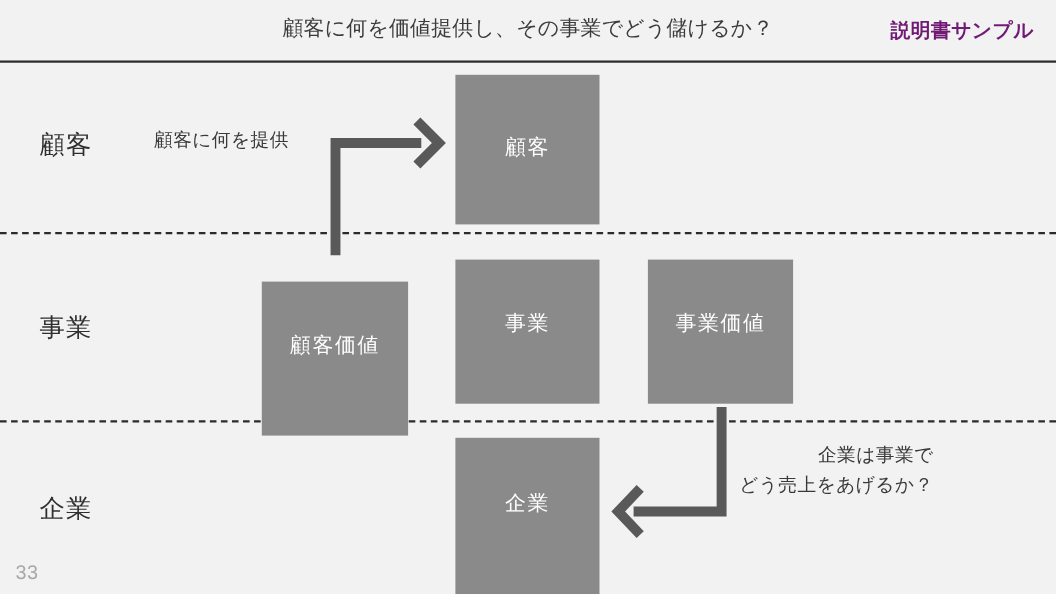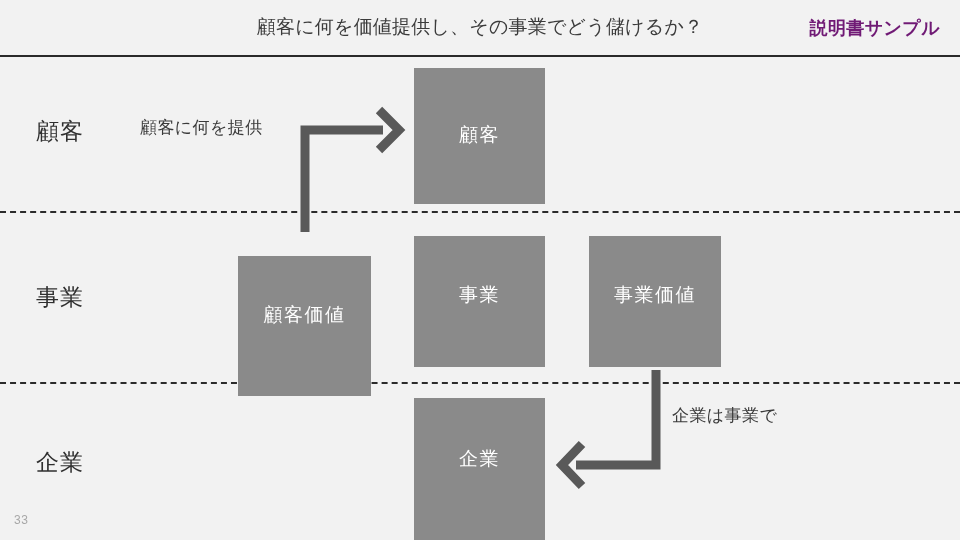--- a/index.html
+++ b/index.html
@@ -123,36 +123,37 @@
   #annotation-top {
     left: 140px;
     top: 114px;
     width: 148px;
     text-align: left;
   }
   #annotation-bottom {
     left: 672px;
     top: 402px;
     text-align: right;
+    font-family: Liberation Mono, monospace;
   }
 
   
   .arrow-svg {
     position: absolute;
     overflow: visible;
   }
   #arrow-top    { left: 285px; top: 100px;  width: 130px; height: 135px; }
   #arrow-bottom { left: 550px; top: 368px;  width: 125px; height: 120px; }
 
   
   .page-number {
     position: absolute;
     left: 14px;
     top: 512px;
-    font-size: 12px;
+    font-size: 18px;
     line-height: 16px;
     color: #a8a8a8;
     letter-spacing: 0.5px;
   }
 </style>
 </head>
 <body>
 
 <div id="slide">
 
@@ -200,17 +201,18 @@
     <path d="M 106 2 L 106 97 L 26 97" fill="none" stroke="#595959" stroke-width="9" stroke-linecap="butt" stroke-linejoin="miter"></path>
     <path d="M 32 76 L 12 97 L 32 118" fill="none" stroke="#595959" stroke-width="9" stroke-linecap="butt" stroke-linejoin="miter"></path>
   </svg>
 
   <div class="annotation" id="annotation-top">
     <div>顧客に何を提供</div>
   </div>
 
   <div class="annotation" id="annotation-bottom">
     <div>企業は事業で</div>
+    <div>どう売上をあげるか？</div>
   </div>
 
   <div class="page-number">33</div>
 
 </div>
 
 </body></html>

